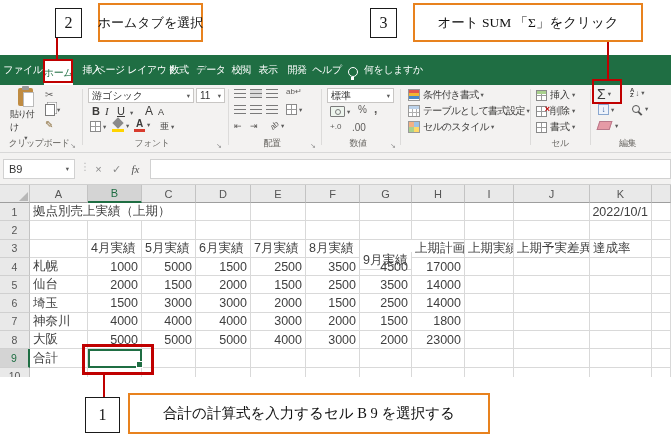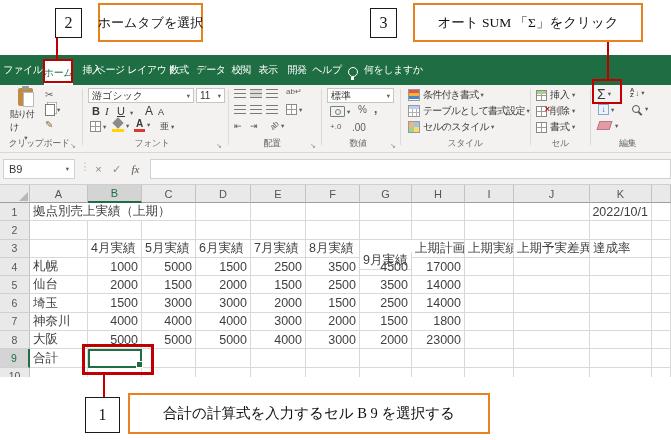--- a/index.html
+++ b/index.html
@@ -241,21 +241,20 @@
     <div class="abs" style="left:408px;top:19px;">
       <span class="tblico"></span>
       <span style="margin-left:3px;letter-spacing:-0.9px;">テーブルとして書式設定</span>
       <span class="dd">▾</span>
     </div>
     <div class="abs" style="left:408px;top:35px;">
       <span class="styico"></span>
       <span style="margin-left:3px;letter-spacing:-0.8px;">セルのスタイル</span>
       <span class="dd">▾</span>
     </div>
-    <div class="grplabel" style="left:400px;width:130px;">スタイル</div>
     <div class="vsep" style="left:530px;"></div>
 
     <div class="abs" style="left:536px;top:3px;">
       <span class="boxgrid" style="position:relative;">
           <span class="insacc"></span>
         </span>
       <span style="margin-left:3px;">挿入</span>
       <span class="dd">▾</span>
     </div>
     <div class="abs" style="left:536px;top:19px;">

